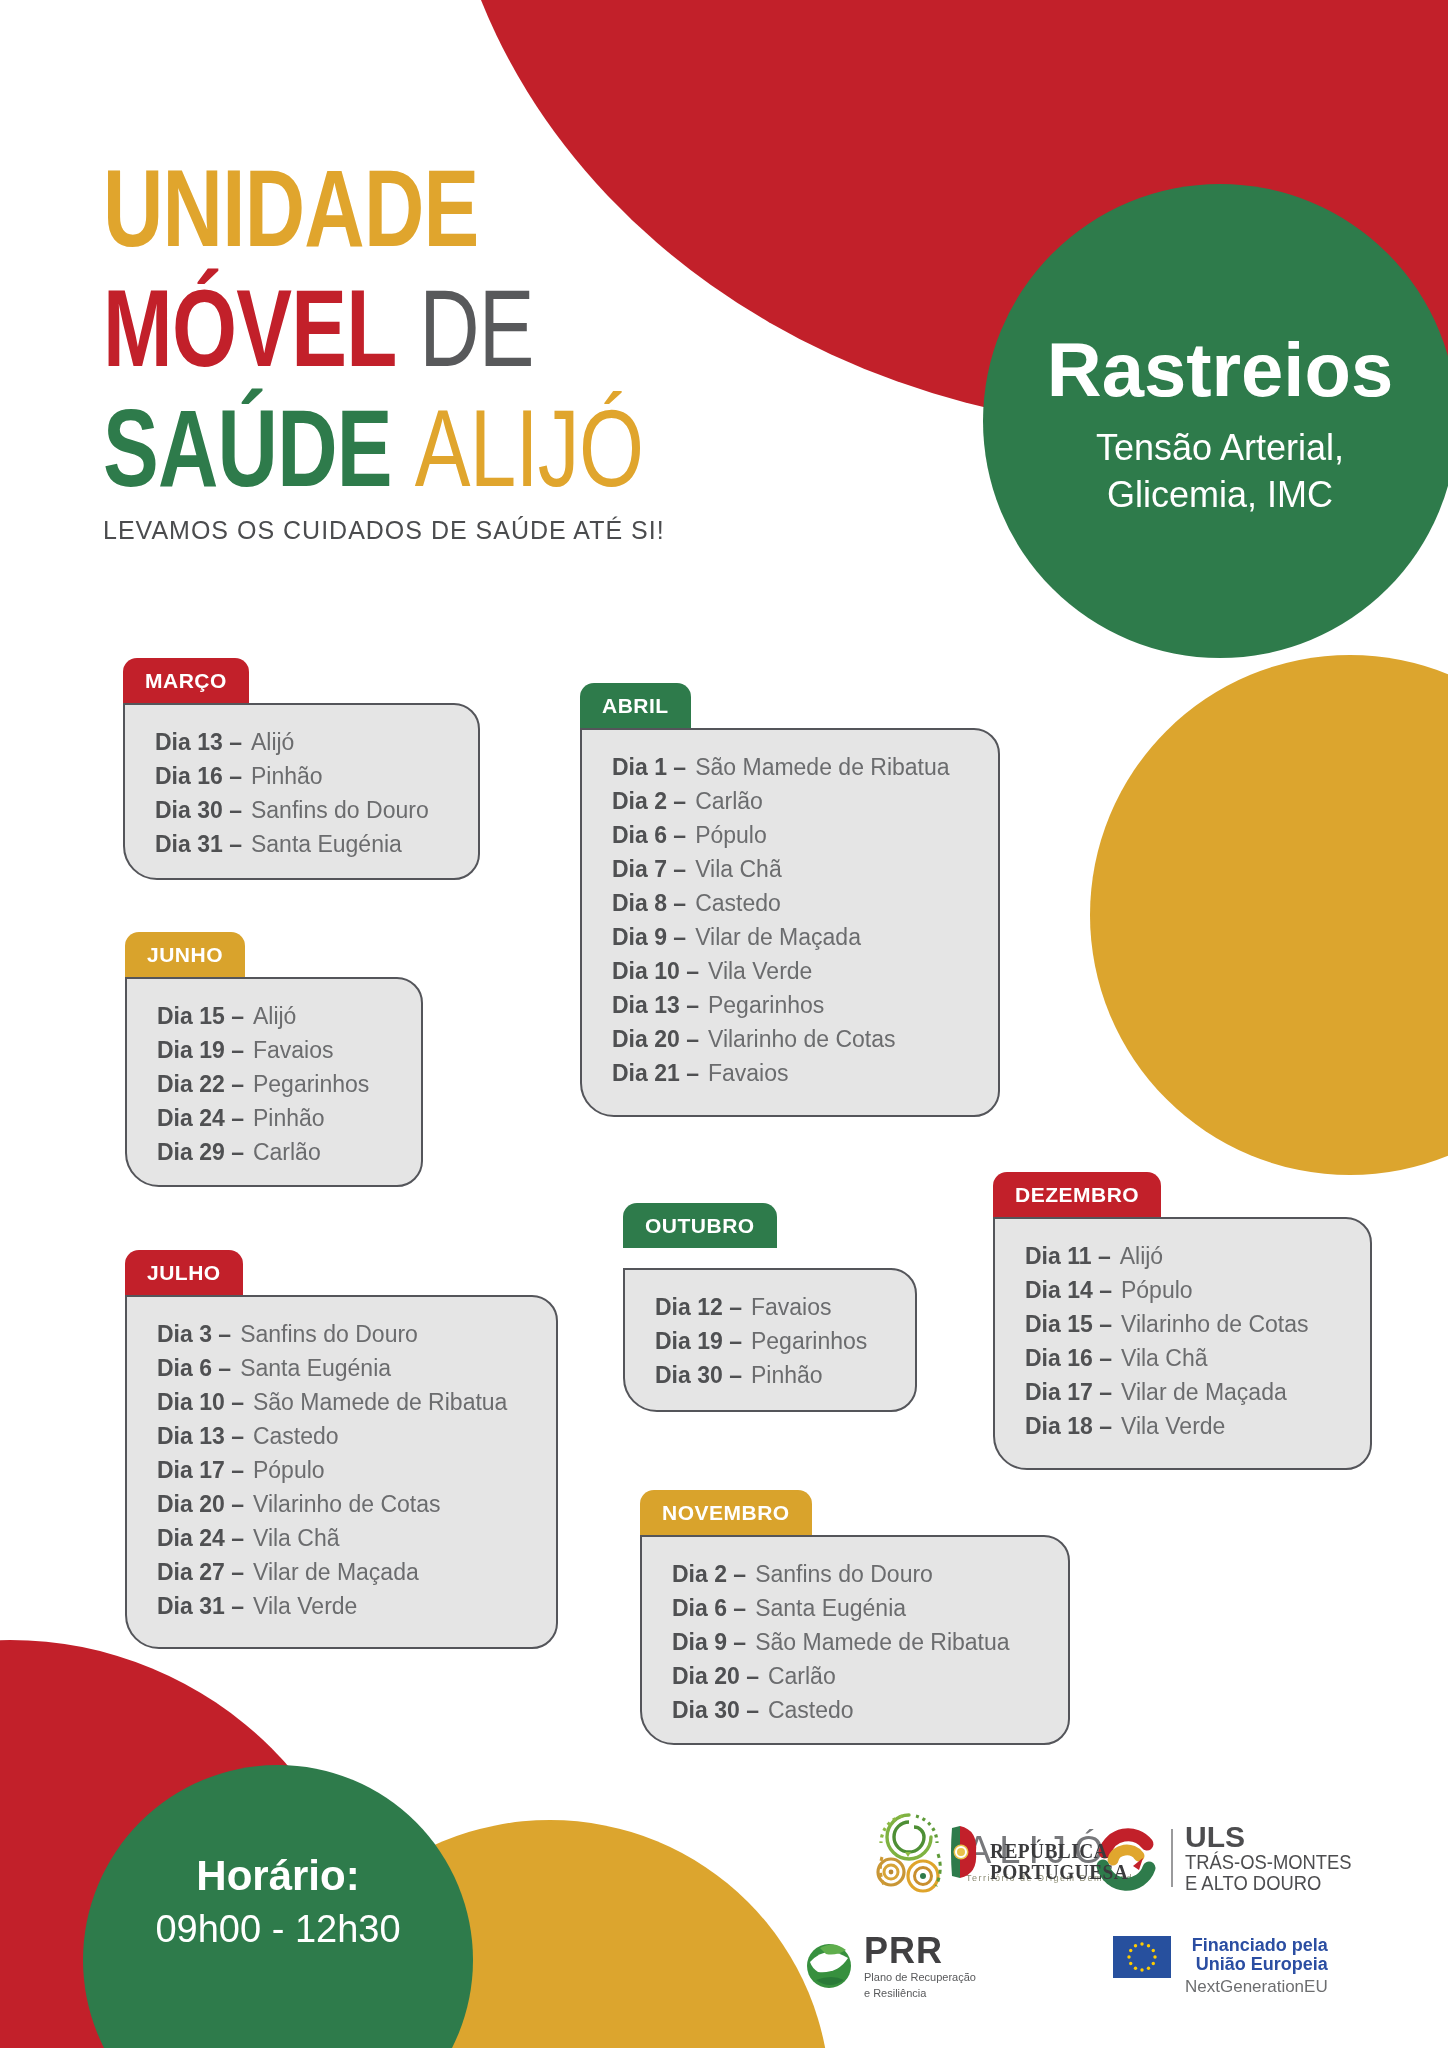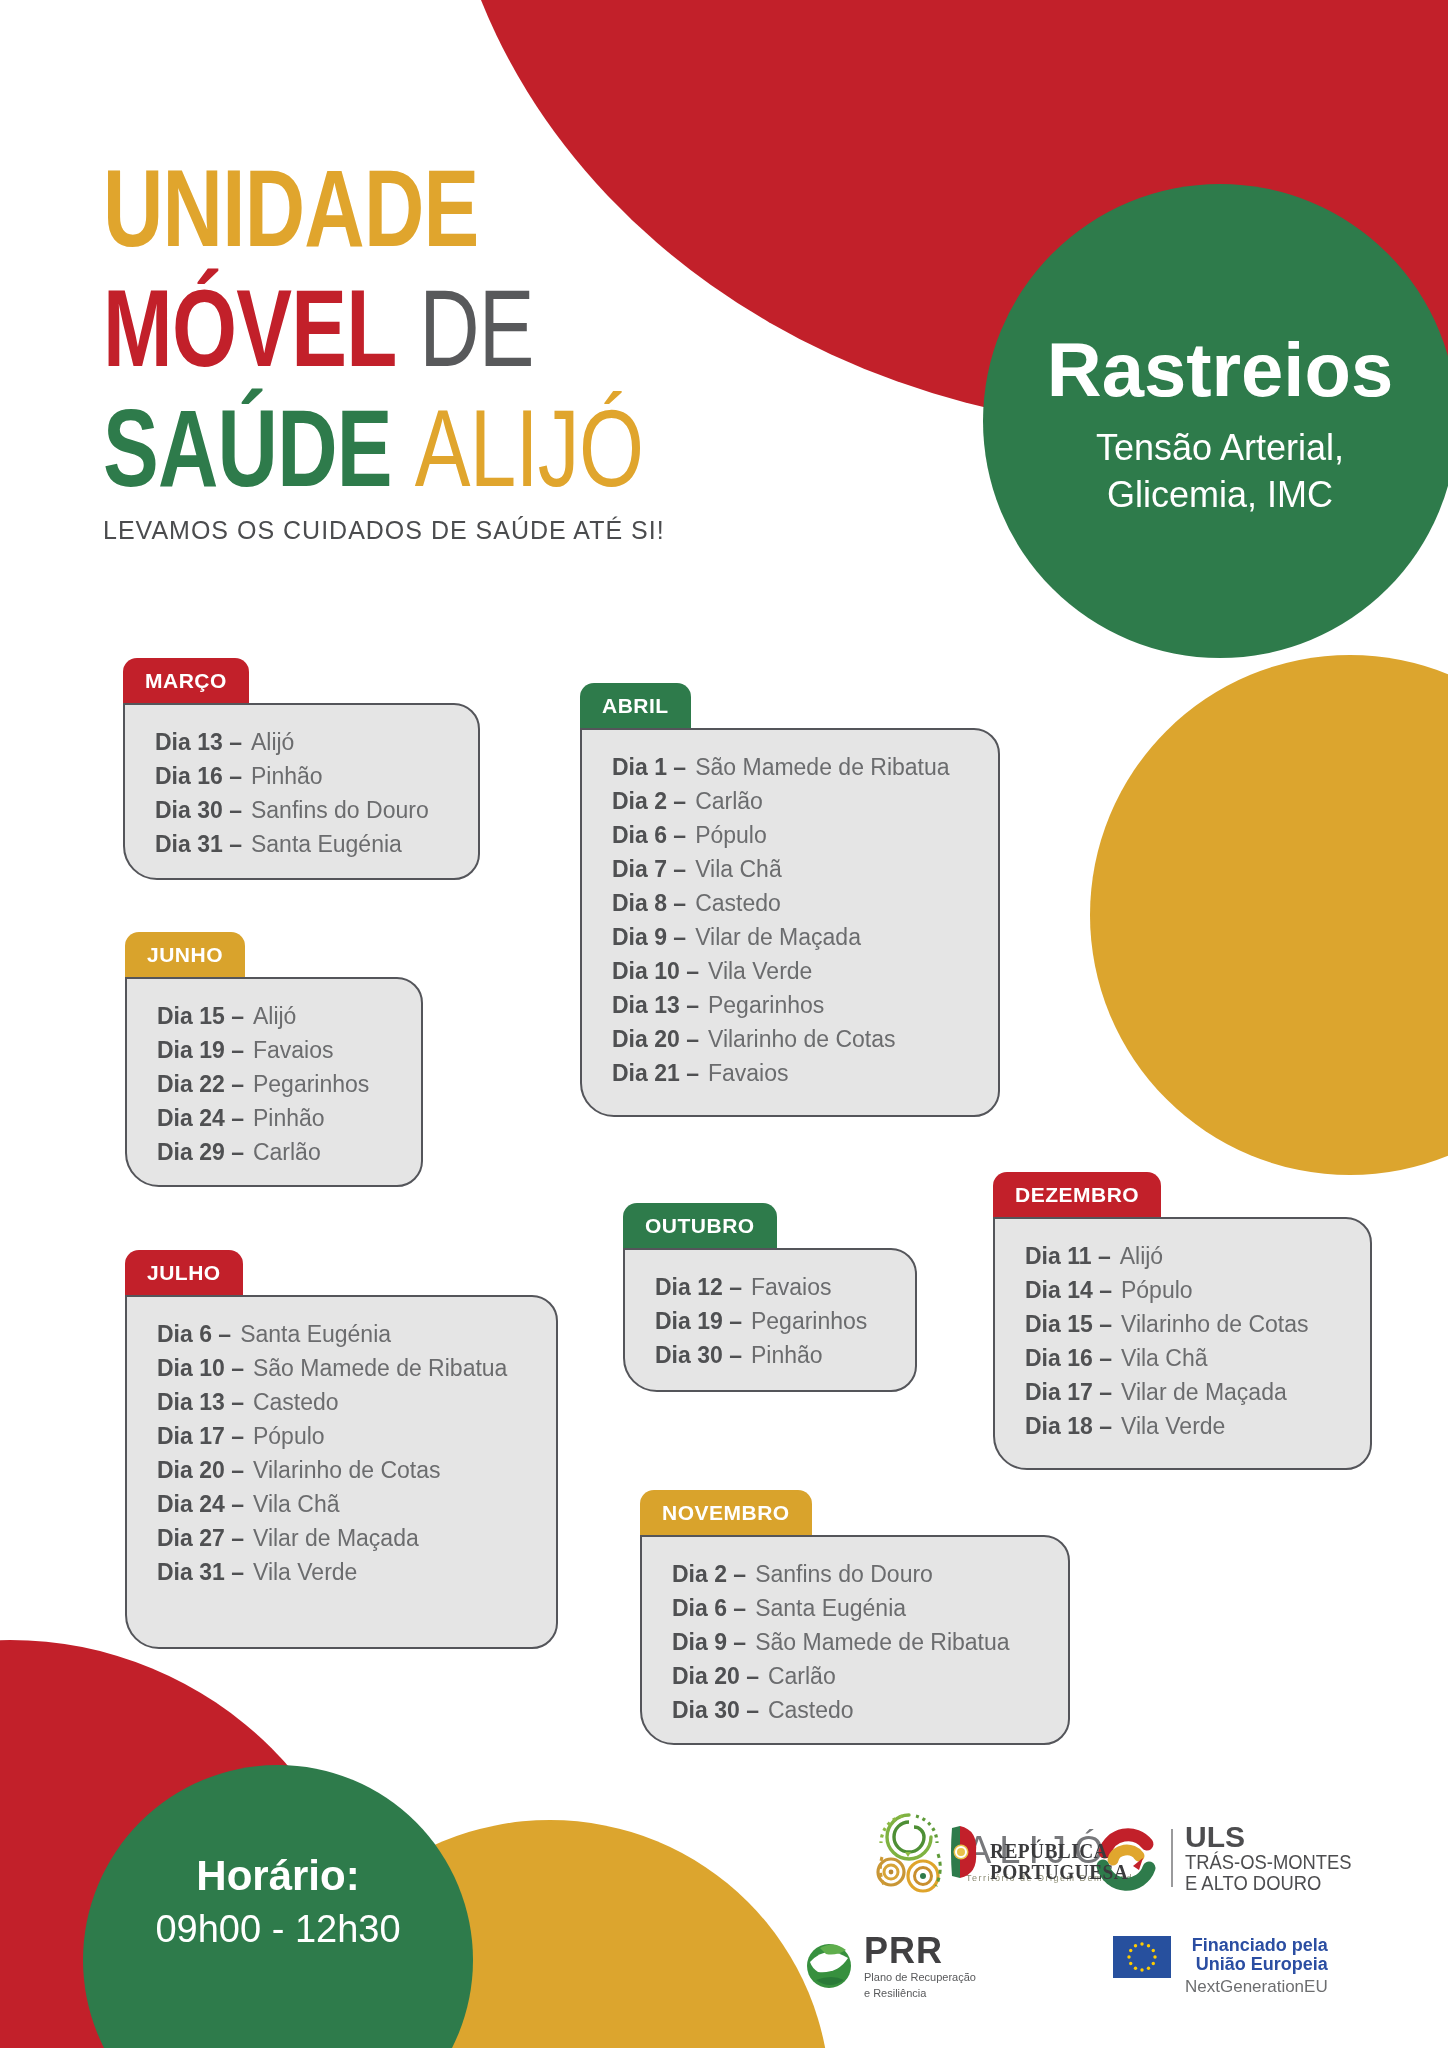--- a/index.html
+++ b/index.html
@@ -131,34 +131,35 @@
         <li class="entry"><b>Dia 19 –</b><span>Favaios</span></li>
         <li class="entry"><b>Dia 22 –</b><span>Pegarinhos</span></li>
         <li class="entry"><b>Dia 24 –</b><span>Pinhão</span></li>
         <li class="entry"><b>Dia 29 –</b><span>Carlão</span></li>
       </ul>
   </div>
 
   <div class="month-card" style="left:125px;top:1250px;width:433px;">
     <div class="month-tab tab-red">JULHO</div>
     <ul class="entries" style="width:433px;height:354px;">
+        <li class="entry"><b>Dia 3 –</b><span>Sanfins do Douro</span></li>
         <li class="entry"><b>Dia 6 –</b><span>Santa Eugénia</span></li>
         <li class="entry"><b>Dia 10 –</b><span>São Mamede de Ribatua</span></li>
         <li class="entry"><b>Dia 13 –</b><span>Castedo</span></li>
         <li class="entry"><b>Dia 17 –</b><span>Pópulo</span></li>
         <li class="entry"><b>Dia 20 –</b><span>Vilarinho de Cotas</span></li>
         <li class="entry"><b>Dia 24 –</b><span>Vila Chã</span></li>
         <li class="entry"><b>Dia 27 –</b><span>Vilar de Maçada</span></li>
         <li class="entry"><b>Dia 31 –</b><span>Vila Verde</span></li>
       </ul>
   </div>
 
   <div class="month-card" style="left:623px;top:1203px;width:294px;">
     <div class="month-tab tab-green">OUTUBRO</div>
-    <ul class="entries" style="width:294px;height:144px;">
+    <ul class="entries" style="width:294px;height:144px;margin-top:20px;">
         <li class="entry"><b>Dia 12 –</b><span>Favaios</span></li>
         <li class="entry"><b>Dia 19 –</b><span>Pegarinhos</span></li>
         <li class="entry"><b>Dia 30 –</b><span>Pinhão</span></li>
       </ul>
   </div>
 
   <div class="month-card" style="left:640px;top:1490px;width:430px;">
     <div class="month-tab tab-gold">NOVEMBRO</div>
     <ul class="entries" style="width:430px;height:210px;">
         <li class="entry"><b>Dia 2 –</b><span>Sanfins do Douro</span></li>

